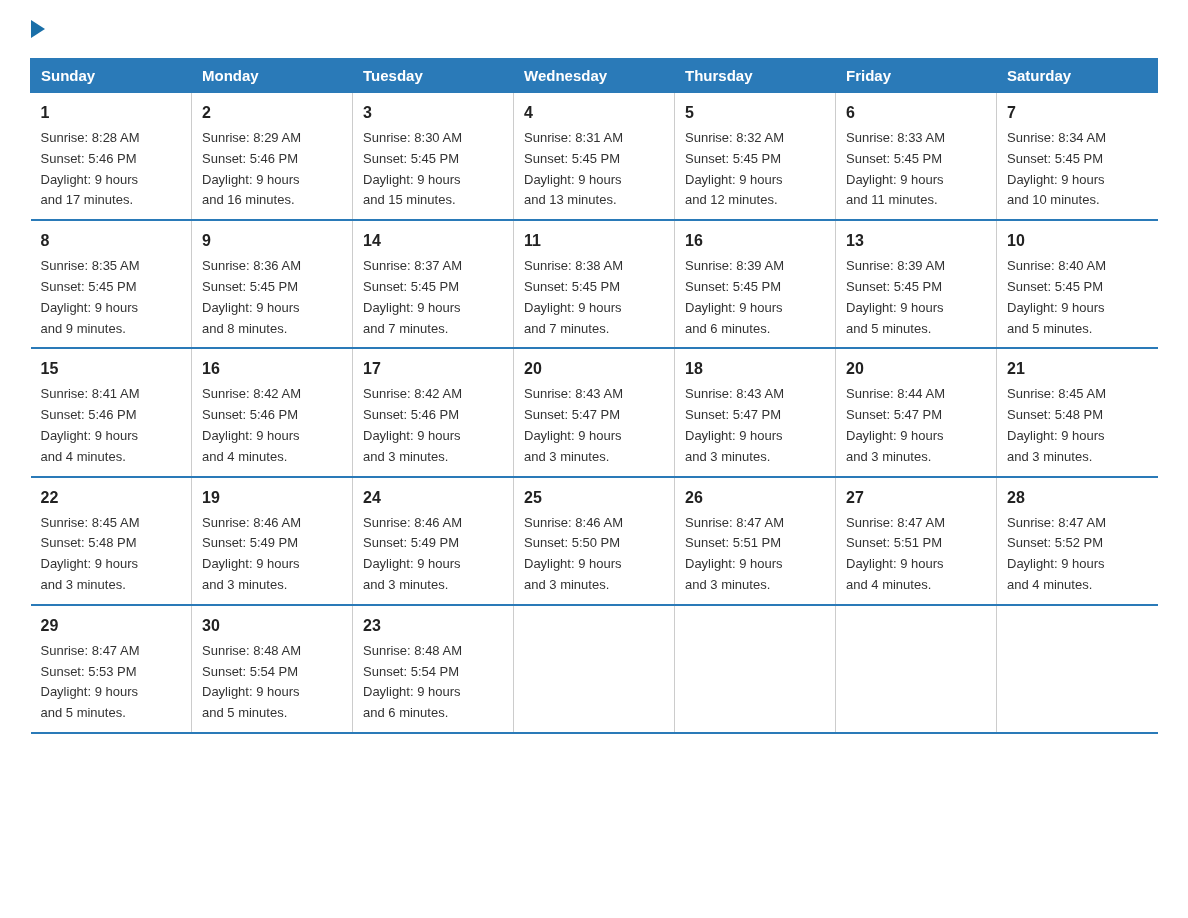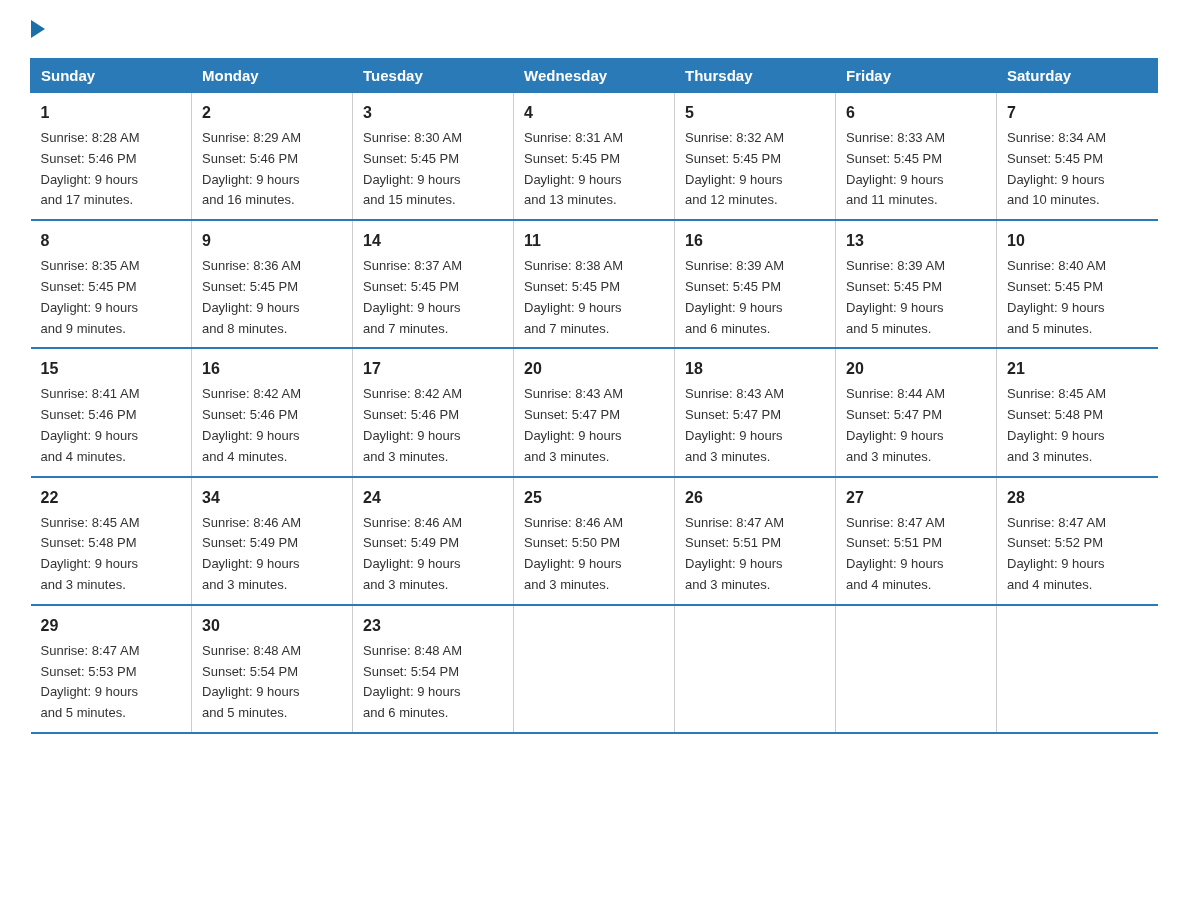--- a/index.html
+++ b/index.html
@@ -220,21 +220,21 @@
         <span class="day-num">21</span>
         <span class="day-info">Sunrise: 8:45 AM<br>Sunset: 5:48 PM<br>Daylight: 9 hours<br>and 3 minutes.</span>
       </td>
       </tr>
       <tr>
         <td>
         <span class="day-num">22</span>
         <span class="day-info">Sunrise: 8:45 AM<br>Sunset: 5:48 PM<br>Daylight: 9 hours<br>and 3 minutes.</span>
       </td>
         <td>
-        <span class="day-num">34</span>
+        <span class="day-num">19</span>
         <span class="day-info">Sunrise: 8:46 AM<br>Sunset: 5:49 PM<br>Daylight: 9 hours<br>and 3 minutes.</span>
       </td>
         <td>
         <span class="day-num">24</span>
         <span class="day-info">Sunrise: 8:46 AM<br>Sunset: 5:49 PM<br>Daylight: 9 hours<br>and 3 minutes.</span>
       </td>
         <td>
         <span class="day-num">25</span>
         <span class="day-info">Sunrise: 8:46 AM<br>Sunset: 5:50 PM<br>Daylight: 9 hours<br>and 3 minutes.</span>
       </td>

